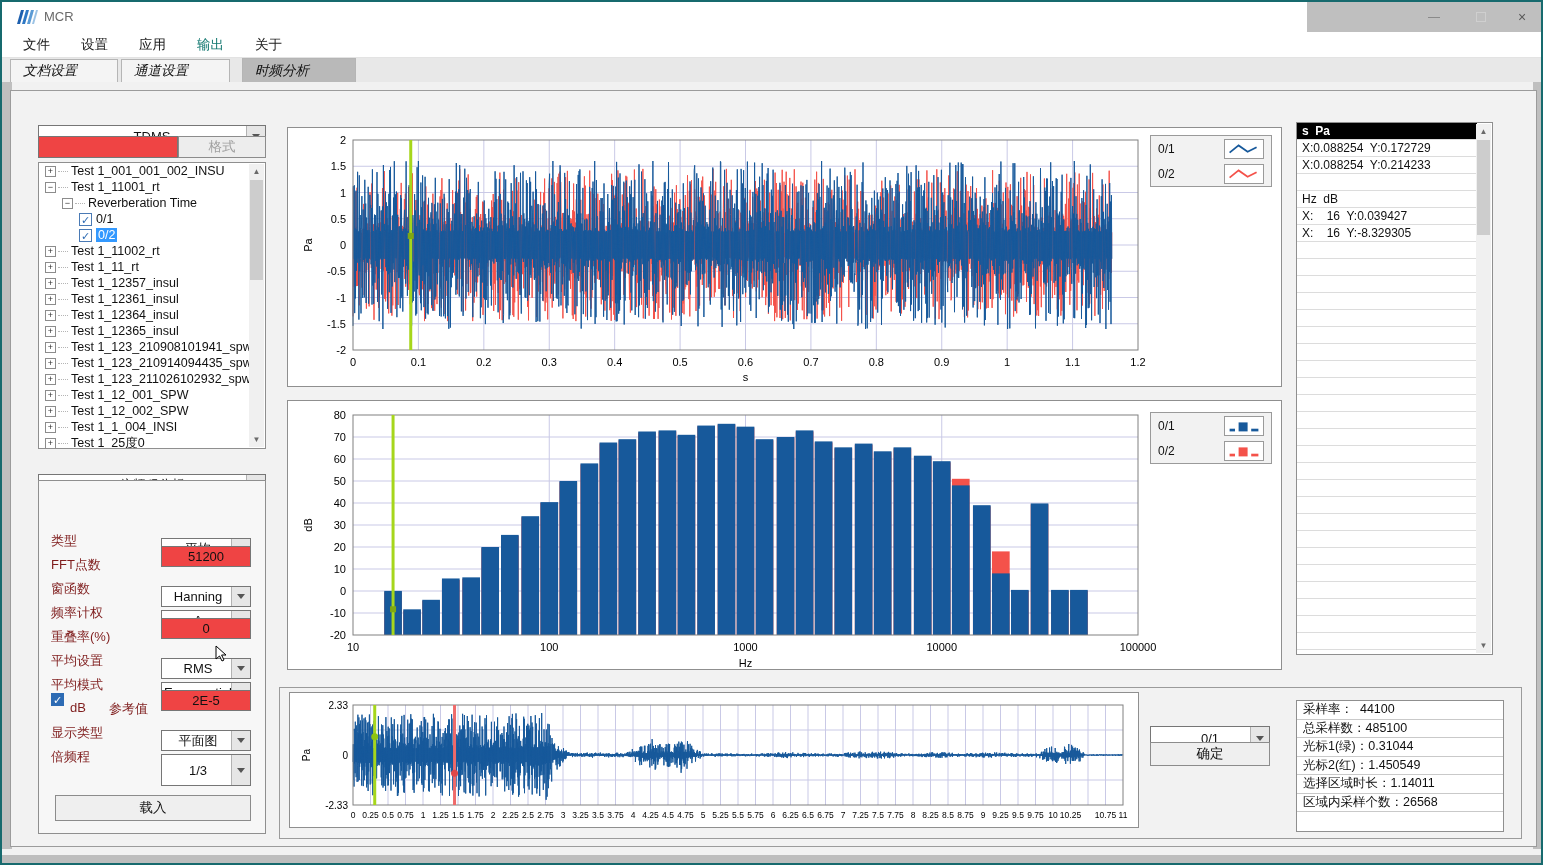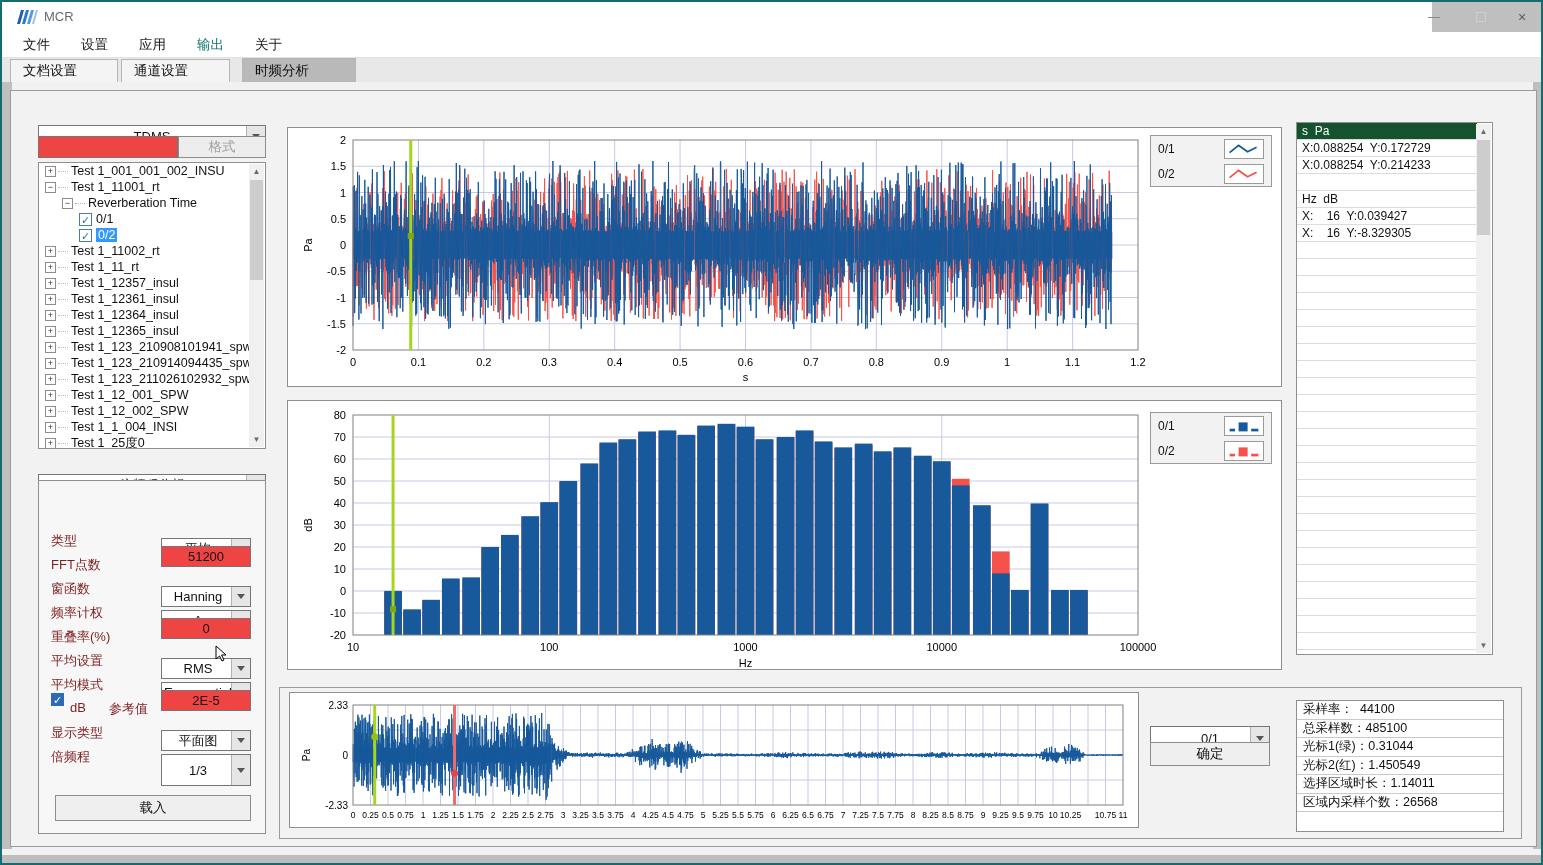--- a/index.html
+++ b/index.html
@@ -1,27 +1,27 @@
 <!DOCTYPE html>
 <html><head>
 <meta charset="utf-8">
 <style>
   html,body{margin:0;padding:0;background:#555;}
   *{box-sizing:border-box;font-family:"Liberation Sans","DejaVu Sans",sans-serif;}
   #win{position:relative;width:1543px;height:865px;background:#bfbfbf;border:2px solid #176a6e;overflow:hidden;}
-  .titlebar{position:absolute;left:0;top:0;width:1430px;height:30px;background:#ffffff;}
+  .titlebar{position:absolute;left:0;top:0;width:1305px;height:30px;background:#ffffff;}
   .app-title{position:absolute;left:42px;top:7px;font-size:13px;color:#6a6a6a;}
   .appicon{position:absolute;left:14px;top:7px;width:22px;height:16px;}
   .winbtn{position:absolute;top:2px;width:34px;height:26px;display:flex;align-items:center;justify-content:center;color:#7a7a7a;font-size:14px;}
   .winbtn .minline{width:12px;height:0;border-top:1px solid #8a8a8a;}
   .winbtn .maxbox{width:10px;height:10px;border:1px solid #cfcfcf;}
   .menubar{position:absolute;left:0;top:30px;width:1539px;height:26px;background:#ffffff;border-bottom:1px solid #e3e3e3;display:flex;align-items:center;}
   .menu-item{font-size:13.5px;color:#1a1a1a;padding:3px 10px;margin-left:11px;}
   .menu-item.disabled{color:#0f766e;}
-  .tabstrip{position:absolute;left:0;top:56px;width:1539px;height:24px;background:#e8e8e8;}
+  .tabstrip{position:absolute;left:0;top:56px;width:1539px;height:24px;background:#e8e8e8;font-style:italic;}
   .tab{position:absolute;top:1px;height:23px;font-size:13.5px;display:flex;align-items:center;padding-left:12px;background:#f4f4f4;border:1px solid #b5b5b5;border-bottom:none;color:#111;}
   .tab.active{background:#b9b9b9;top:0;height:24px;}
   .page{position:absolute;left:10px;top:80px;width:1521px;height:771px;background:#f1f1f1;}
   .outerbox{position:absolute;left:8px;top:88px;width:1527px;height:757px;border:1px solid #9b9b9b;background:#f2f2f2;}
   .whitebox{position:absolute;background:#ffffff;border:1px solid #8f8f8f;}
   .select{position:absolute;background:#fff;border:1px solid #767676;font-size:13px;display:flex;align-items:center;justify-content:center;color:#111;margin-top:16px;}
   .select .arrowbtn{position:absolute;right:0;top:0;bottom:0;width:19px;background:#e6e6e6;border-left:1px solid #b2b2b2;display:flex;align-items:center;justify-content:center;}
   .chev{width:0;height:0;border:4px solid transparent;border-top:5px solid #555;margin-top:4px;}
   .input{position:absolute;background:#ef4444;border:1px solid #767676;font-size:13px;text-align:center;color:#111;display:flex;align-items:center;justify-content:center;}
   .btn{position:absolute;background:#efefef;border:1px solid #8c8c8c;font-size:13.5px;display:flex;align-items:center;justify-content:center;color:#111;}
@@ -35,21 +35,21 @@
   .vscroll{position:absolute;top:1px;bottom:1px;right:1px;width:15px;background:#f0f0f0;}
   .vscroll .arr{position:absolute;left:0;width:15px;height:15px;color:#6a6a6a;font-size:8px;text-align:center;line-height:15px;}
   .vscroll .thumb{position:absolute;left:1px;width:13px;background:#cdcdcd;}
   .form-row{position:absolute;left:0;width:100%;height:21px;}
   .form-label{position:absolute;left:12px;top:10px;font-size:13px;color:#7f1d1d;}
   .legendbox{position:absolute;border:1px solid #9a9a9a;background:#f2f2f2;}
   .legend-row{height:25px;display:flex;align-items:center;padding:0 7px;}
   .legend-row .lbl{font-size:12px;color:#111;flex:1;}
   .lgl{width:40px;height:20px;background:#fff;border:1px solid #9a9a9a;}
   .listrow{height:17px;border-bottom:1px solid #dcdcdc;font-size:12px;color:#111;display:flex;align-items:center;padding-left:5px;white-space:pre;}
-  .listrow.hdr{background:#14532d;color:#fff;}
+  .listrow.hdr{background:#000000;color:#fff;font-weight:bold;}
   .statrow{height:18.5px;border-bottom:1px solid #c9c9c9;font-size:12.5px;color:#111;display:flex;align-items:center;padding-left:6px;white-space:pre;}
   .botbar1{position:absolute;left:0;bottom:8px;width:1539px;height:6px;background:#f1f1f1;}
   .botbar2{position:absolute;left:0;bottom:0;width:1539px;height:8px;background:#bdbdbd;}
   svg text{font-family:"Liberation Sans","DejaVu Sans",sans-serif;}
 </style>
 </head>
 <body>
 
 <div id="win">
   <div class="titlebar">

